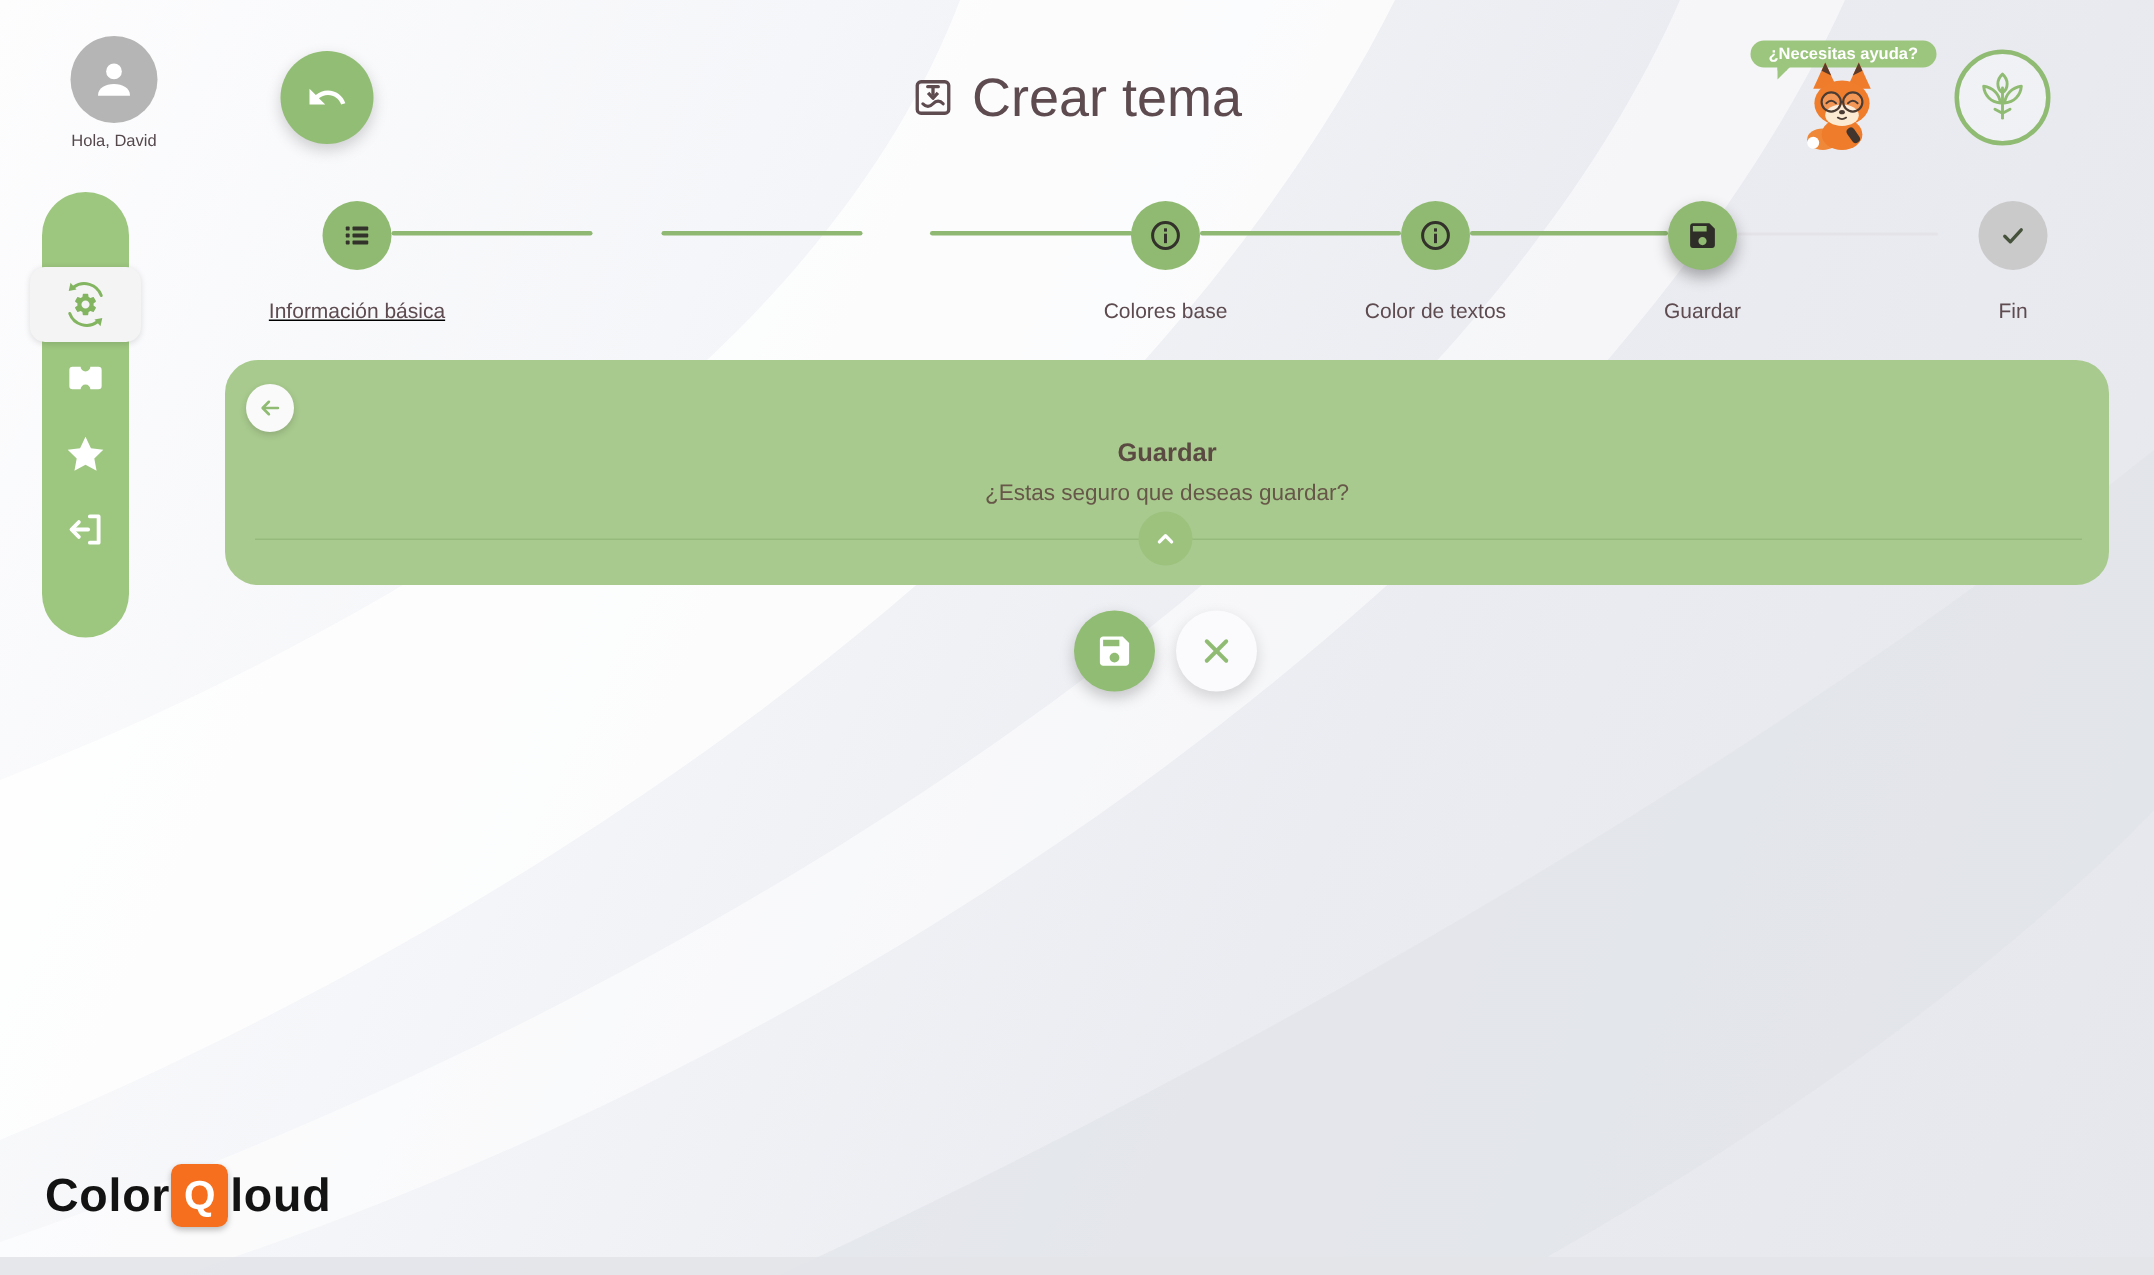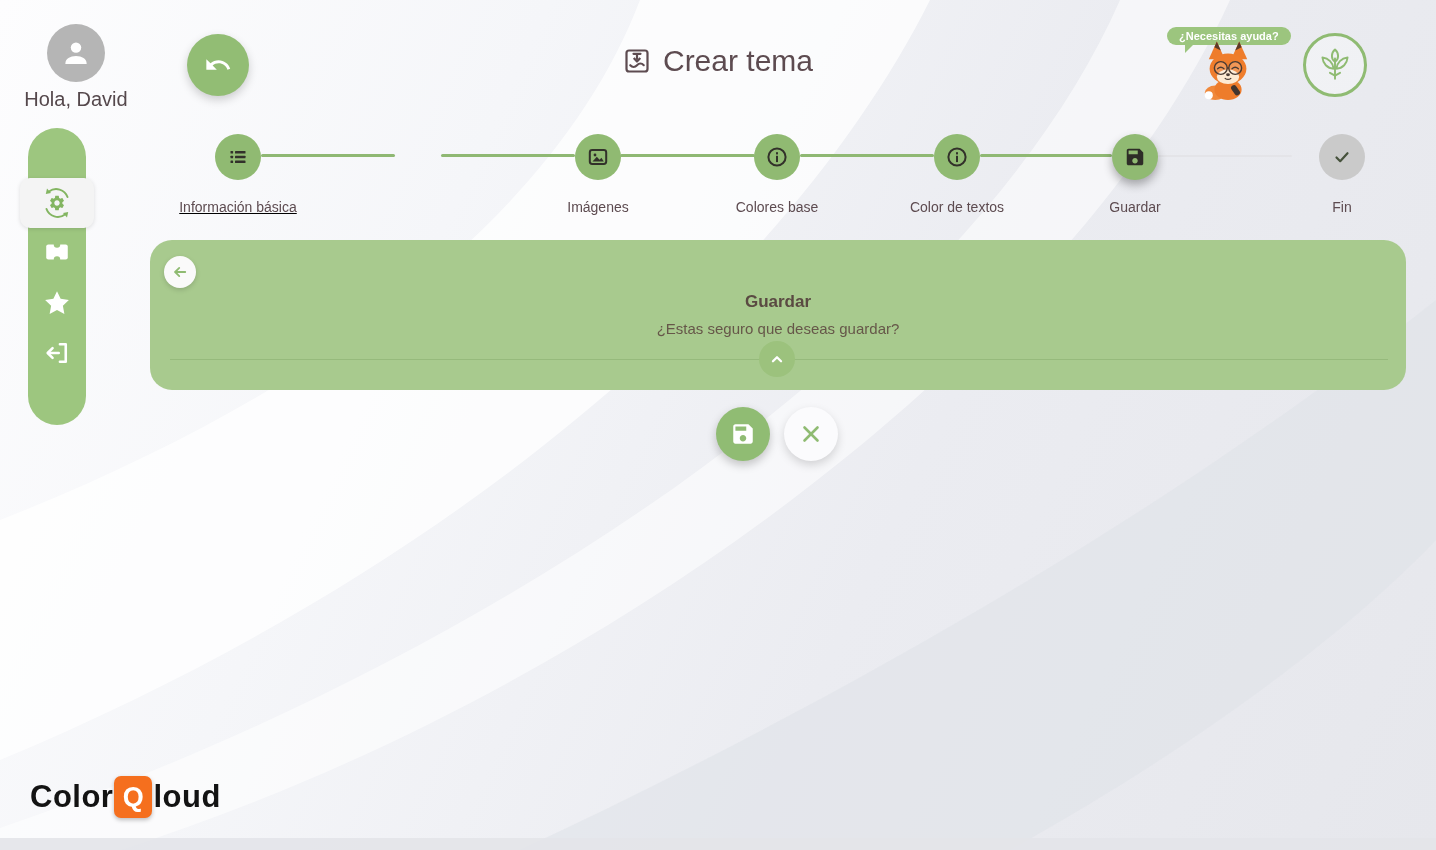--- a/index.html
+++ b/index.html
@@ -10,27 +10,27 @@
 
   
   svg.bgwaves { position:absolute; inset:0; z-index:0; }
 
   .layer { position:absolute; z-index:2; }
 
   
   .avatar-wrap { left:16px; top:24px; width:120px; text-align:center; }
   .avatar { width:58px; height:58px; border-radius:50%; background:#b5b5b5;
             margin:0 auto; display:flex; align-items:center; justify-content:center; }
-  .greeting { margin-top:6px; font-size:20px; color:#55484c; }
+  .greeting { margin-top:6px; font-size:11px; color:#55484c; }
 
   .back-btn { left:187px; top:34px; width:62px; height:62px; border-radius:50%;
               background:#92bd74; display:flex; align-items:center; justify-content:center;
               box-shadow:0 4px 10px rgba(0,0,0,0.18); cursor:pointer; }
 
-  .page-title { left:0; top:44px; width:1436px; text-align:left; font-size:30px;
+  .page-title { left:0; top:44px; width:1436px; text-align:left; font-size:36px;
                 color:#5d4b50; display:flex; align-items:center; justify-content:center; gap:12px; }
 
   .help-bubble { left:1167px; top:27px; background:#9cc57e; color:#fff; font-size:11px;
                  font-weight:bold; padding:3px 12px; border-radius:13px; z-index:4; cursor:pointer; }
   .help-bubble:after { content:""; position:absolute; left:18px; bottom:-8px;
                  border:6px solid transparent; border-top-color:#9cc57e; border-left-color:#9cc57e; }
   .fox { left:1186px; top:40px; z-index:5; cursor:pointer; }
 
   .brand-circle { left:1303px; top:33px; width:64px; height:64px; border-radius:50%;
                   border:3px solid #8fbb72; display:flex; align-items:center; justify-content:center;
@@ -212,30 +212,20 @@
             <rect x="9" y="6" width="10.5" height="2.6" rx="0.6"></rect>
         <rect x="4.5" y="10.7" width="2.6" height="2.6" rx="0.6"></rect>
             <rect x="9" y="10.7" width="10.5" height="2.6" rx="0.6"></rect>
         <rect x="4.5" y="15.4" width="2.6" height="2.6" rx="0.6"></rect>
             <rect x="9" y="15.4" width="10.5" height="2.6" rx="0.6"></rect>
           </g>
       </svg>
     </div>
     <div class="step-label">Información básica</div>
   </div>
-  <div class="layer step" style="left:508px;">
-    <div class="step-circle">
-      <svg width="24" height="24" viewBox="0 0 24 24">
-        <rect x="3.8" y="5" width="16.4" height="14" rx="2.4" fill="none" stroke="#32312a" stroke-width="2"></rect>
-        <circle cx="9" cy="10" r="1.4" fill="#32312a"></circle>
-        <path d="M6.5 16.5 L10.8 11.8 L13.6 14.8 L15.4 12.8 L17.8 16.5 Z" fill="#32312a"></path>
-      </svg>
-    </div>
-    <div class="step-label">Imágenes</div>
-  </div>
   <div class="layer step" style="left:687px;">
     <div class="step-circle">
       <svg width="24" height="24" viewBox="0 0 24 24">
         <circle cx="12" cy="12" r="8.6" fill="none" stroke="#32312a" stroke-width="2"></circle>
         <rect x="11" y="7.2" width="2" height="2.2" fill="#32312a"></rect>
         <rect x="11" y="10.8" width="2" height="6.3" fill="#32312a"></rect>
       </svg>
     </div>
     <div class="step-label">Colores base</div>
   </div>

